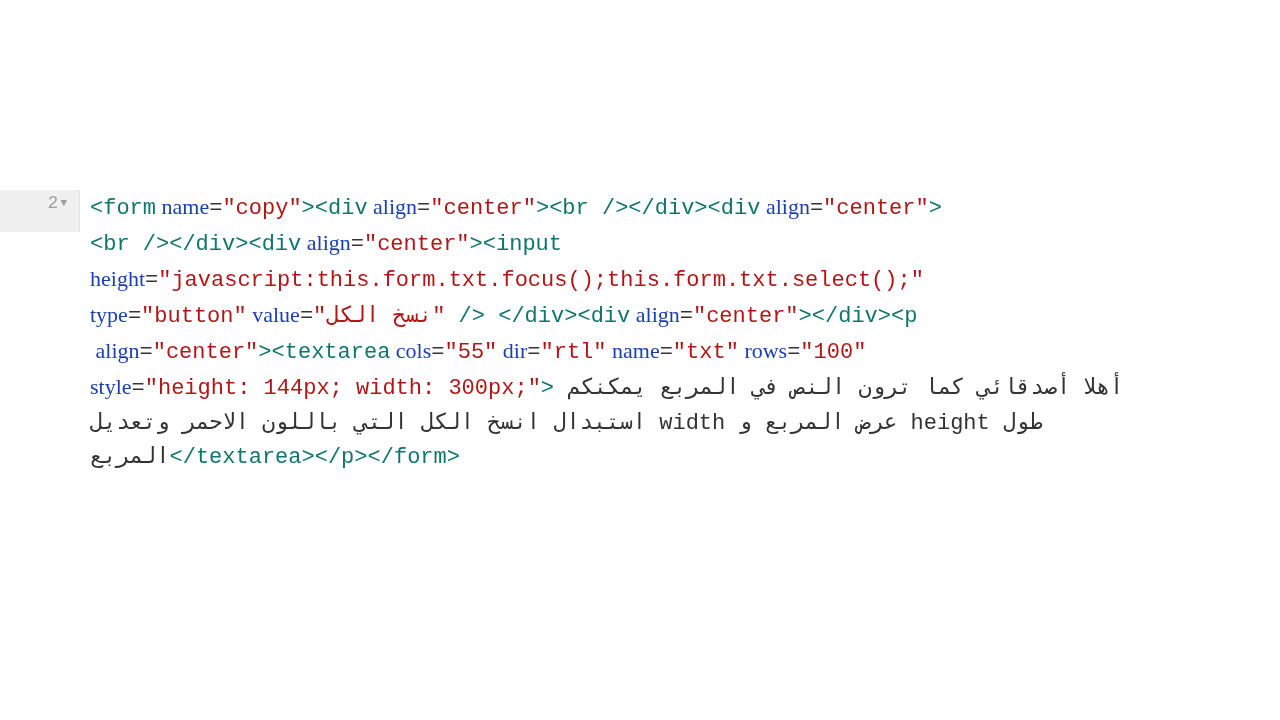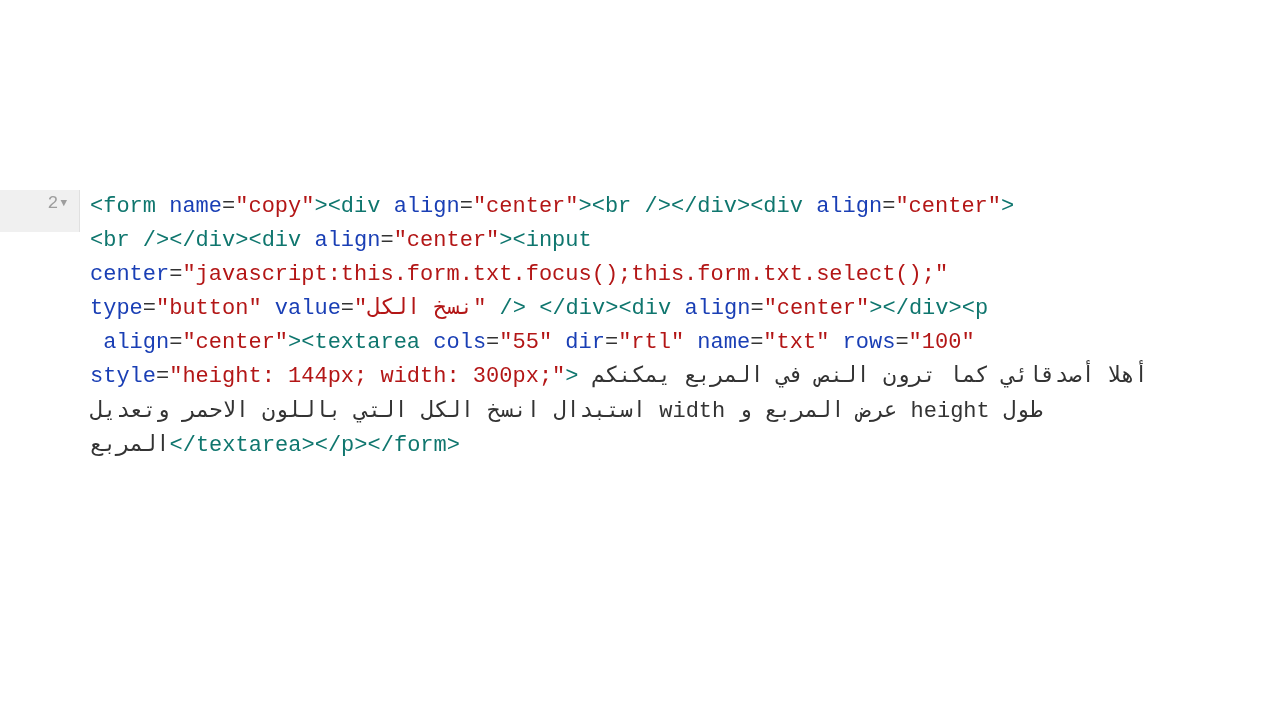--- a/index.html
+++ b/index.html
@@ -44,35 +44,35 @@
   }
   .code pre {
     margin: 0;
     white-space: pre-wrap;
     word-break: break-word;
     font-family: inherit;
     direction: ltr;
     unicode-bidi: embed;
   }
   .tag   { color: #0f766e; }
-  .attr  { color: #1a3fb5; }
+  .attr  { color: #1a3fb5; font-family: Liberation Serif, serif; }
   .val   { color: #b31616; }
   .txt   { color: #333333; }
 </style>
 </head>
 <body>
 
 <div class="editor">
   <div class="gutter">
     <div class="line">
       <span>2</span><span class="fold">▼</span>
     </div>
   </div>
 
   <div class="code">
 <pre><span class="tag">&lt;form</span><span class="attr"> name</span><span class="txt">=</span><span class="val">"copy"</span><span class="tag">&gt;</span><span class="tag">&lt;div</span><span class="attr"> align</span><span class="txt">=</span><span class="val">"center"</span><span class="tag">&gt;</span><span class="tag">&lt;br /&gt;</span><span class="tag">&lt;/div&gt;</span><span class="tag">&lt;div</span><span class="attr"> align</span><span class="txt">=</span><span class="val">"center"</span><span class="tag">&gt;</span><span>
 </span><span class="tag">&lt;br /&gt;</span><span class="tag">&lt;/div&gt;</span><span class="tag">&lt;div</span><span class="attr"> align</span><span class="txt">=</span><span class="val">"center"</span><span class="tag">&gt;</span><span class="tag">&lt;input</span><span>
-</span><span class="attr">center</span><span class="txt">=</span><span class="val">"javascript:this.form.txt.focus();this.form.txt.select();"</span><span>
+</span><span class="attr">height</span><span class="txt">=</span><span class="val">"javascript:this.form.txt.focus();this.form.txt.select();"</span><span>
 </span><span class="attr">type</span><span class="txt">=</span><span class="val">"button"</span><span class="attr"> value</span><span class="txt">=</span><span class="val">"</span><span class="val" dir="rtl">نسخ الكل</span><span class="val">"</span><span class="tag"> /&gt;</span><span class="txt"> </span><span class="tag">&lt;/div&gt;</span><span class="tag">&lt;div</span><span class="attr"> align</span><span class="txt">=</span><span class="val">"center"</span><span class="tag">&gt;</span><span class="tag">&lt;/div&gt;</span><span class="tag">&lt;p</span><span>
 </span><span class="attr"> align</span><span class="txt">=</span><span class="val">"center"</span><span class="tag">&gt;</span><span class="tag">&lt;textarea</span><span class="attr"> cols</span><span class="txt">=</span><span class="val">"55"</span><span class="attr"> dir</span><span class="txt">=</span><span class="val">"rtl"</span><span class="attr"> name</span><span class="txt">=</span><span class="val">"txt"</span><span class="attr"> rows</span><span class="txt">=</span><span class="val">"100"</span><span>
 </span><span class="attr">style</span><span class="txt">=</span><span class="val">"height: 144px; width: 300px;"</span><span class="tag">&gt;</span><span class="txt"> أهلا أصدقائي كما ترون النص في المربع يمكنكم استبدال انسخ الكل التي باللون الاحمر وتعديل width عرض المربع و height طول المربع</span><span class="tag">&lt;/textarea&gt;</span><span class="tag">&lt;/p&gt;</span><span class="tag">&lt;/form&gt;</span></pre>
   </div>
 </div>
 
 </body></html>

